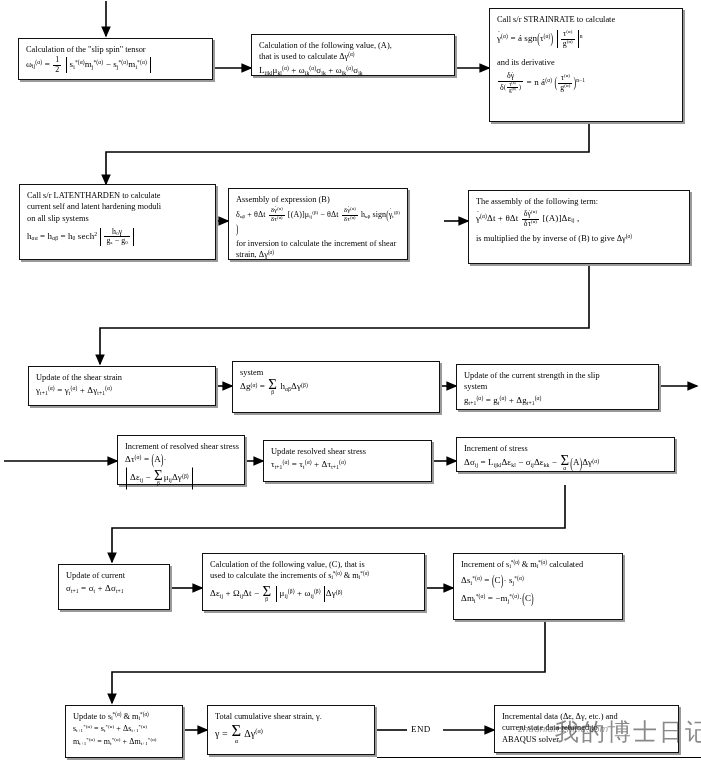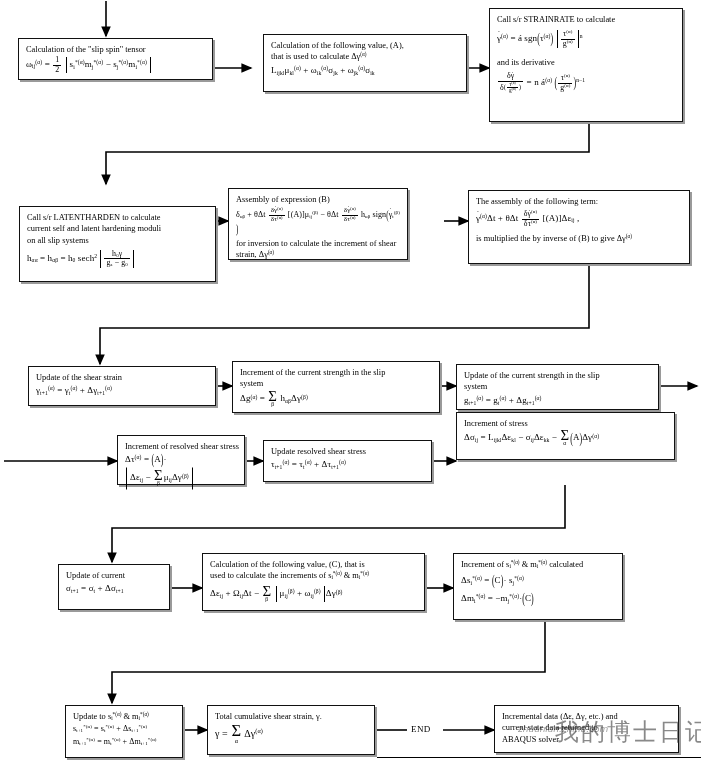--- a/index.html
+++ b/index.html
@@ -203,42 +203,42 @@
   </svg>
 
   <div class="node" style="left:18px; top:38px; width:195px; height:42px;">
     <span class="ln">Calculation of the "slip spin" tensor</span>
     <span class="eq">
       ω<sub>ij</sub><sup>(α)</sup> = <span class="frac"><span class="num">1</span><span class="den">2</span></span>
       <span class="brk">s<sub>i</sub><sup>*(α)</sup>m<sub>j</sub><sup>*(α)</sup> − s<sub>j</sub><sup>*(α)</sup>m<sub>i</sub><sup>*(α)</sup></span>
     </span>
   </div>
 
-  <div class="node" style="left:263px; top:34px; width:204px; height:58px;">
+  <div class="node" style="left:251px; top:34px; width:204px; height:42px;">
     <span class="ln">Calculation of the following value, (A),</span>
     <span class="ln">that is used to calculate Δγ<sup>(α)</sup></span>
     <span class="eq">
       L<sub>ijkl</sub>μ<sub>kl</sub><sup>(α)</sup> + ω<sub>ik</sub><sup>(α)</sup>σ<sub>jk</sub> + ω<sub>jk</sub><sup>(α)</sup>σ<sub>ik</sub>
     </span>
   </div>
 
   <div class="node" style="left:489px; top:8px; width:194px; height:114px;">
     <span class="ln">Call s/r STRAINRATE to calculate</span>
     <span class="eq" style="margin-top:5px;">
       <span class="ovr">γ<span class="dot">·</span></span><sup>(α)</sup> = á sgn<span class="paren">(</span>τ<sup>(α)</sup><span class="paren">)</span>
       <span class="abs"><span class="frac"><span class="num">τ<sup>(α)</sup></span><span class="den">g<sup>(α)</sup></span></span></span><sup>n</sup>
     </span>
     <span class="ln" style="margin-top:9px;">and its derivative</span>
     <span class="eq" style="margin-top:4px;">
       <span class="frac"><span class="num">δ<span class="ovr">γ<span class="dot">·</span></span></span><span class="den">δ<span style="font-size:78%">(<span class="frac"><span class="num">τ<sup>(α)</sup></span><span class="den">g<sup>(α)</sup></span></span>)</span></span></span>
       = n á<sup>(α)</sup> <span class="paren">(</span><span class="frac"><span class="num">τ<sup>(α)</sup></span><span class="den">g<sup>(α)</sup></span></span><span class="paren">)</span><sup>n−1</sup>
     </span>
   </div>
 
-  <div class="node" style="left:19px; top:184px; width:197px; height:76px;margin-top:22px;">
+  <div class="node" style="left:19px; top:184px; width:197px; height:76px;">
     <span class="ln">Call s/r LATENTHARDEN to calculate</span>
     <span class="ln">current self and latent hardening moduli</span>
     <span class="ln">on all slip systems</span>
     <span class="eq" style="margin-top:4px;">
       h<sub>αα</sub> = h<sub>αβ</sub> = h<sub>0</sub> sech<sup>2</sup>
       <span class="abs"><span class="frac"><span class="num">h<sub>0</sub>γ</span><span class="den">g<sub>s</sub> − g<sub>0</sub></span></span></span>
     </span>
   </div>
 
   <div class="node" style="left:228px; top:188px; width:180px; height:72px;">
@@ -262,21 +262,20 @@
   </div>
 
   <div class="node" style="left:28px; top:366px; width:188px; height:40px;">
     <span class="ln">Update of the shear strain</span>
     <span class="eq">
       γ<sub>t+1</sub><sup>(α)</sup> = γ<sub>t</sub><sup>(α)</sup> + Δγ<sub>t+1</sub><sup>(α)</sup>
     </span>
   </div>
 
   <div class="node" style="left:232px; top:361px; width:208px; height:52px;">
-    <span class="ln">Increment of the current strength in the slip</span>
     <span class="ln">system</span>
     <span class="eq">
       Δg<sup>(α)</sup> = <span class="bigsum">Σ<span class="lim">β</span></span> h<sub>αβ</sub>Δγ<sup>(β)</sup>
     </span>
   </div>
 
   <div class="node" style="left:456px; top:364px; width:203px; height:46px;">
     <span class="ln">Update of the current strength in the slip</span>
     <span class="ln">system</span>
     <span class="eq">
@@ -292,21 +291,21 @@
     </span>
   </div>
 
   <div class="node" style="left:263px; top:440px; width:169px; height:42px;">
     <span class="ln">Update resolved shear stress</span>
     <span class="eq">
       τ<sub>t+1</sub><sup>(α)</sup> = τ<sub>t</sub><sup>(α)</sup> + Δτ<sub>t+1</sub><sup>(α)</sup>
     </span>
   </div>
 
-  <div class="node" style="left:456px; top:412px; width:219px; height:48px;">
+  <div class="node" style="left:456px; top:437px; width:219px; height:35px;">
     <span class="ln">Increment of stress</span>
     <span class="eq">
       Δσ<sub>ij</sub> = L<sub>ijkl</sub>Δε<sub>kl</sub> − σ<sub>ij</sub>Δε<sub>kk</sub> − <span class="bigsum">Σ<span class="lim">α</span></span><span class="paren">(</span>A<span class="paren">)</span>Δγ<sup>(α)</sup>
     </span>
   </div>
 
   <div class="node" style="left:58px; top:564px; width:112px; height:46px;">
     <span class="ln">Update of current</span>
     <span class="eq">
       σ<sub>t+1</sub> = σ<sub>t</sub> + Δσ<sub>t+1</sub>

